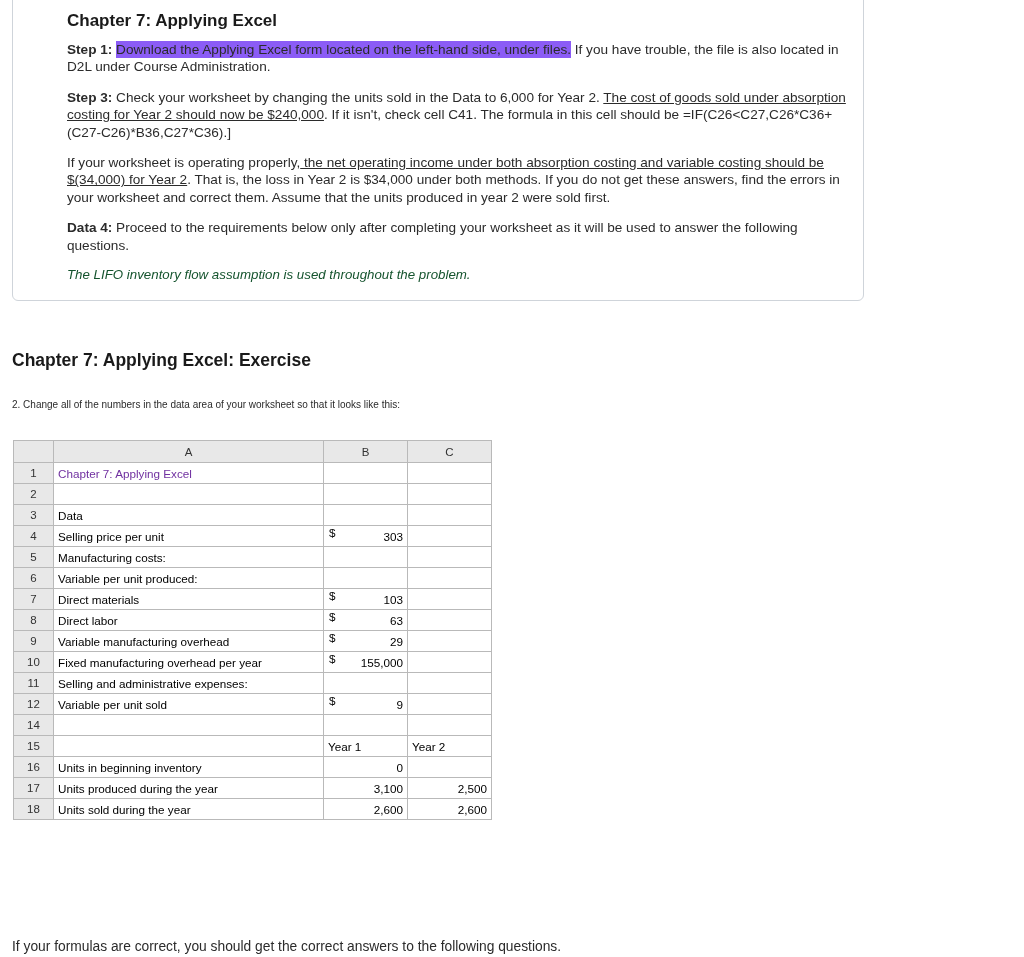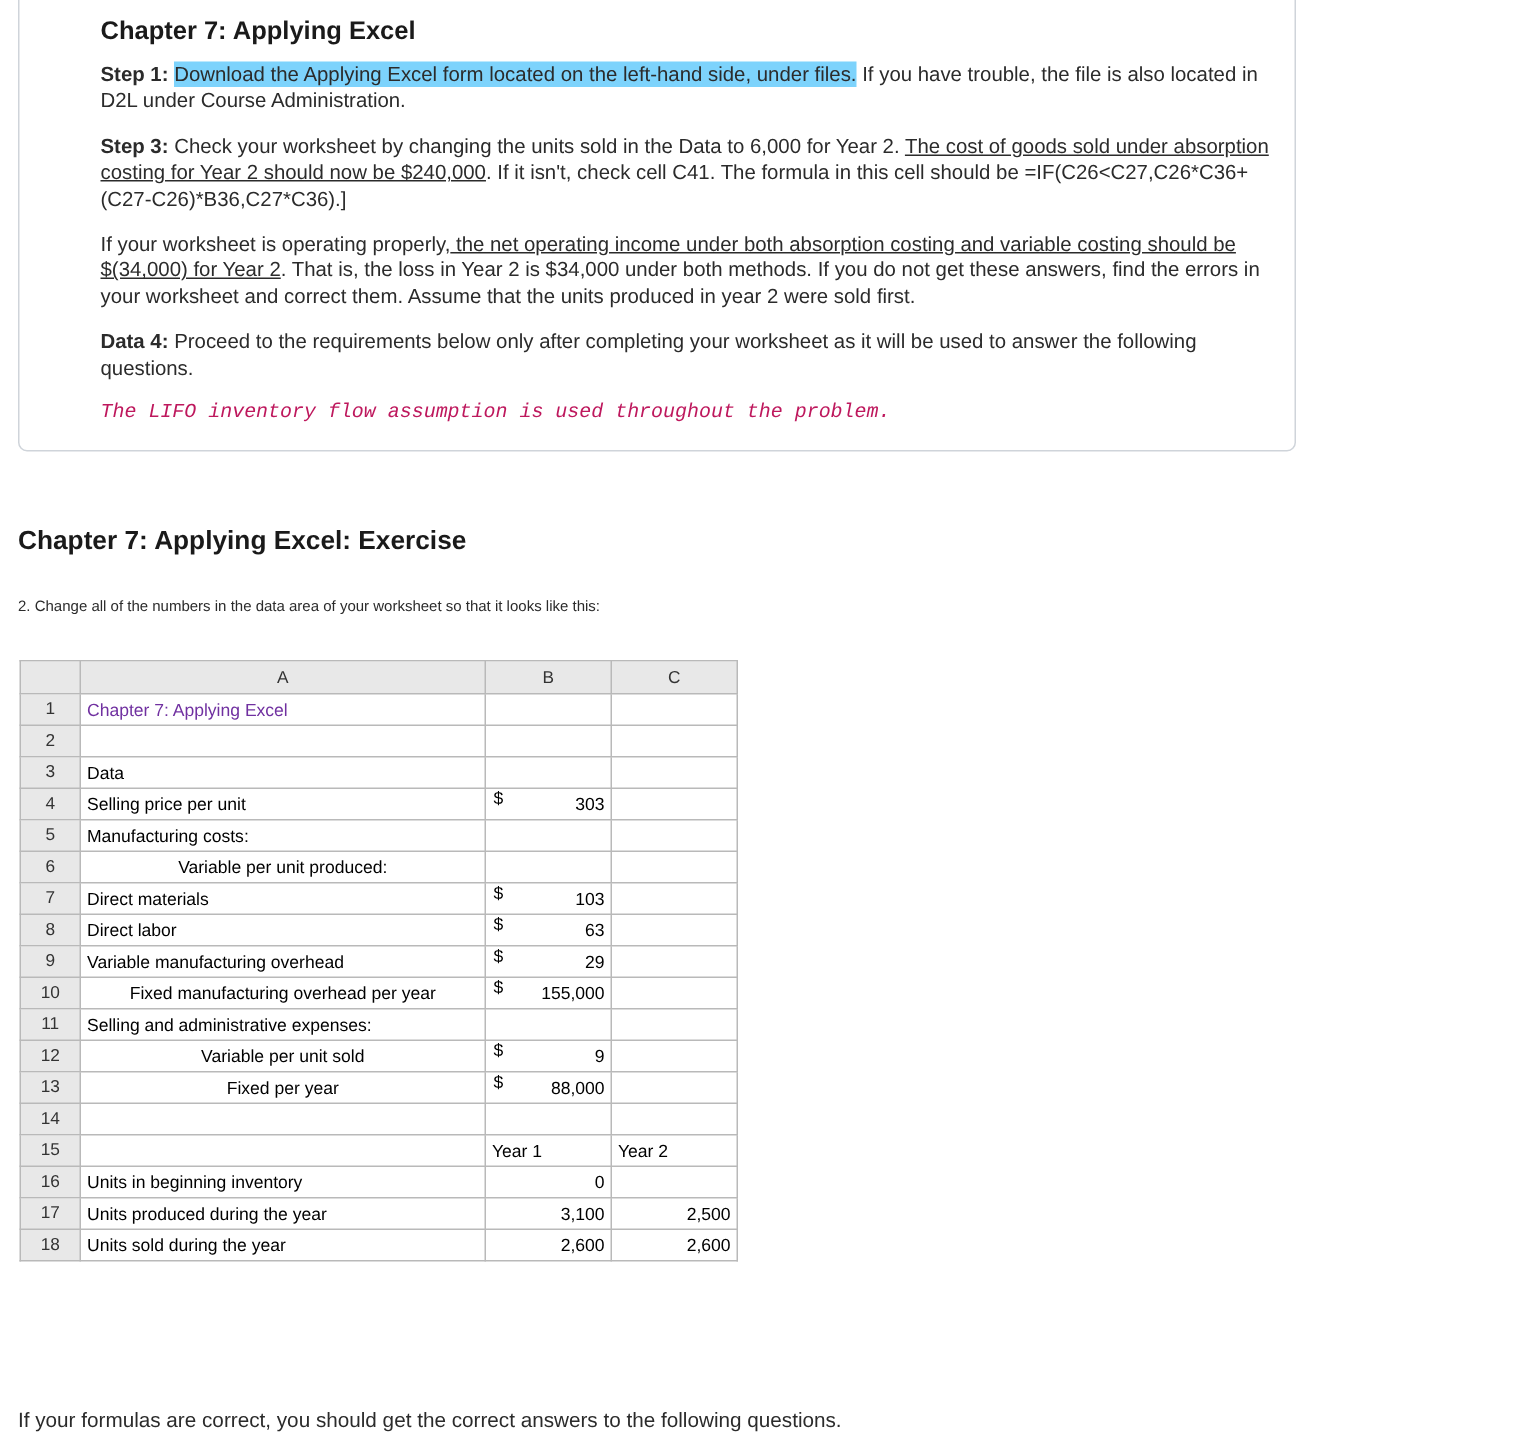--- a/index.html
+++ b/index.html
@@ -36,30 +36,29 @@
   }
   .step {
     font-size: 13.6px;
     line-height: 1.28;
     color: #2b2b2b;
     margin: 0 0 13px 40px;
     max-width: 800px;
   }
   .step b { font-weight: bold; }
   .hl {
-    background: #7dd3fc;
+    background: #8b5cf6;
     padding: 1px 0;
   }
   .u { text-decoration: underline; }
   .italic-note {
     font-size: 13.3px;
     font-style: italic;
-    color: #be185d;
+    color: #14532d;
     margin: 0 0 2px 40px;
-    font-family: Liberation Mono, monospace;
   }
 
   
   .section-heading {
     position: absolute;
     left: 12px;
     top: 350px;
     font-size: 17.5px;
     font-weight: bold;
     color: #1a1a1a;
@@ -115,21 +114,21 @@
     color: #333;
   }
   .col-a { width: 270px; }
   .col-b { width: 84px; }
   .col-c { width: 84px; }
 
   .cell-title {
     color: #7030a0;
     font-weight: normal;
   }
-  .ind1 { padding-left: 16px; text-align: center; }
+  .ind1 { padding-left: 16px; }
   .ind2 { padding-left: 28px; }
   .money {
     position: relative;
     text-align: right;
     padding-right: 6px;
   }
   .money .sym {
     position: absolute;
     left: 5px;
     top: 0;
@@ -243,26 +242,20 @@
         <td class="col-b num"></td>
         <td class="col-c num"></td>
       </tr>
       <tr>
         <td class="rowhead">12</td>
         <td class="col-a ind1">Variable per unit sold</td>
         <td class="col-b money"><span class="sym">$</span><span>9</span></td>
         <td class="col-c num"></td>
       </tr>
       <tr>
-        <td class="rowhead">13</td>
-        <td class="col-a ind1">Fixed per year</td>
-        <td class="col-b money"><span class="sym">$</span><span>88,000</span></td>
-        <td class="col-c num"></td>
-      </tr>
-      <tr>
         <td class="rowhead">14</td>
         <td class="col-a"></td>
         <td class="col-b num"></td>
         <td class="col-c num"></td>
       </tr>
       <tr>
         <td class="rowhead">15</td>
         <td class="col-a"></td>
         <td class="col-b center">Year 1</td>
         <td class="col-c center">Year 2</td>

